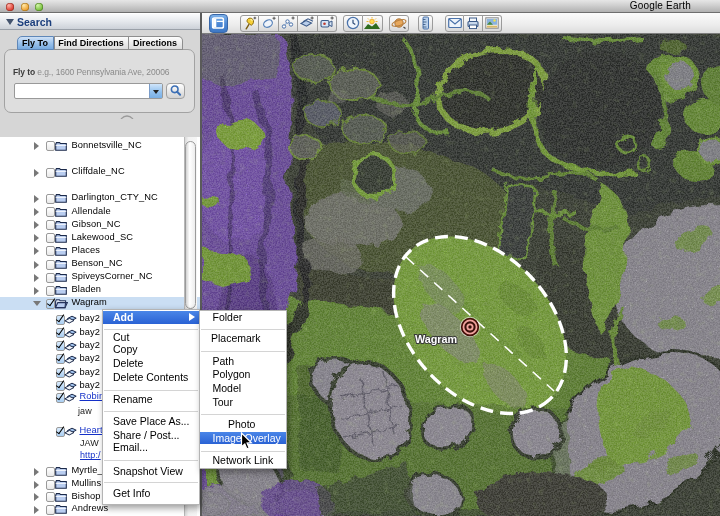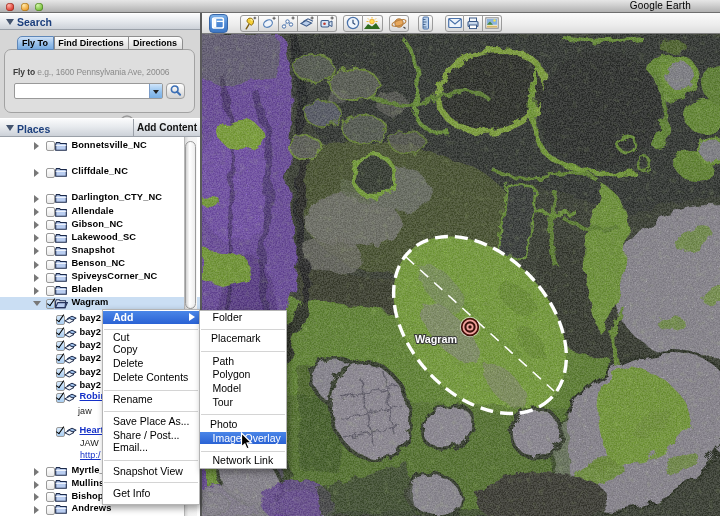--- a/index.html
+++ b/index.html
@@ -46,21 +46,21 @@
 #dropbtn:after{content:"";position:absolute;left:3.6px;top:5.5px;border-left:3px solid transparent;border-right:3px solid transparent;border-top:4px solid #222}
 #magbtn{position:absolute;left:166px;top:53px;width:19px;height:16px;background:linear-gradient(#ffffff,#e6e6e6 55%,#d2d2d2);border:1px solid #a0a0a0;border-radius:4px}
 #grip{position:absolute;left:119px;top:84px;width:16px;height:5px}
 #tree{position:absolute;left:0;top:124px;width:200px;height:379px;background:#fff;overflow:hidden}
 .row{position:absolute;left:0;width:200px;height:13px}
 .row .tri{position:absolute;left:34px;top:3px;width:0;height:0;border-top:4px solid transparent;border-bottom:4px solid transparent;border-left:5.5px solid #787878}
 .row .trid{position:absolute;left:33px;top:4.5px;width:0;height:0;border-left:4.5px solid transparent;border-right:4.5px solid transparent;border-top:5.5px solid #787878}
 .cb{position:absolute;left:46px;top:1.5px;width:9px;height:10px;background:linear-gradient(#fff,#e9e9e9);border:1px solid #9a9a9a;border-radius:2px}
 .cb.chk{background:linear-gradient(#d8eafc,#aacef2)}
 .cb.chk:after{content:"";position:absolute;left:1.8px;top:-3px;width:3.2px;height:8px;border-right:1.6px solid #000;border-bottom:1.6px solid #000;transform:rotate(35deg)}
-.lab{position:absolute;left:71.5px;top:.5px;font-size:9.3px;font-weight:bold;letter-spacing:.1px;color:#000;white-space:nowrap}
+.lab{position:absolute;left:71.5px;top:.5px;font-size:9.3px;font-weight:normal;letter-spacing:.1px;color:#000;white-space:nowrap}
 .lab.lk{color:#1430c8;text-decoration:underline}
 .row.sel{background:#cadef3}
 .menu{position:absolute;background:#fff;border:1px solid #b4b4b4;box-shadow:1.5px 3px 7px rgba(0,0,0,.4);z-index:30}
 .mi{position:absolute;left:0;width:100%;height:12.5px;line-height:12.5px;font-size:10.5px;color:#000;padding-left:10px;white-space:nowrap}
 .mi.hl{background:linear-gradient(#4a86e8,#2a62d4);color:#fff}
 .msep{position:absolute;left:1px;right:1px;height:1px;background:#d4d4d4}
 #menu1{left:102px;top:309px;width:98px;height:196px}
 #menu2{left:199px;top:310px;width:88px;height:159px}
 </style></head>
 <body>
@@ -370,25 +370,20 @@
 <div id="magbtn">
         <svg class="ticon" width="13" height="13" viewBox="0 0 13 13">
           <circle cx="5.2" cy="4.8" r="3.3" fill="none" stroke="#3c6fb5" stroke-width="1.6"></circle>
           <line x1="7.6" y1="7.3" x2="10.6" y2="10.3" stroke="#3c6fb5" stroke-width="2" stroke-linecap="round"></line>
         </svg>
       </div>
 <svg id="grip" viewBox="0 0 16 5">
         <path d="M2 5 Q8 -1 14 5" fill="none" stroke="#9a9a9a" stroke-width="1.2"></path>
       </svg>
 </div>
-<div class="hdr" id="places-hdr">
-      <span class="tri" style="top:6px"></span>
-      <span class="lbl" style="top:3.5px">Places</span>
-      <div id="addcontent">Add Content</div>
-    </div>
 <div id="tree">
 <div class="row" style="top:2.3px">
         <span class="tri"></span>
         <span class="cb" style="left:46px;top:2.0px"></span>
         <svg style="position:absolute;left:55px;top:2.5px" width="12" height="9" viewBox="0 0 12 9">
           <path d="M.7 2.2 L.7 8.2 L11.3 8.2 L11.3 1.5 L5.4 1.5 L4.5 .6 L1.4 .6 Z" fill="#b9cdf0" stroke="#1c2a4a" stroke-width="1.1"></path>
           <path d="M.7 3.4 L11.3 3.4" stroke="#ffffff" stroke-width="1" opacity="0.85"></path>
         </svg>
         <span class="lab">Bonnetsville_NC</span>
       </div>
@@ -437,21 +432,21 @@
         </svg>
         <span class="lab">Lakewood_SC</span>
       </div>
 <div class="row" style="top:107.4px">
         <span class="tri"></span>
         <span class="cb" style="left:46px;top:2.0px"></span>
         <svg style="position:absolute;left:55px;top:2.5px" width="12" height="9" viewBox="0 0 12 9">
           <path d="M.7 2.2 L.7 8.2 L11.3 8.2 L11.3 1.5 L5.4 1.5 L4.5 .6 L1.4 .6 Z" fill="#b9cdf0" stroke="#1c2a4a" stroke-width="1.1"></path>
           <path d="M.7 3.4 L11.3 3.4" stroke="#ffffff" stroke-width="1" opacity="0.85"></path>
         </svg>
-        <span class="lab">Snapshot</span>
+        <span class="lab">Places</span>
       </div>
 <div class="row" style="top:120.5px">
         <span class="tri"></span>
         <span class="cb" style="left:46px;top:2.0px"></span>
         <svg style="position:absolute;left:55px;top:2.5px" width="12" height="9" viewBox="0 0 12 9">
           <path d="M.7 2.2 L.7 8.2 L11.3 8.2 L11.3 1.5 L5.4 1.5 L4.5 .6 L1.4 .6 Z" fill="#b9cdf0" stroke="#1c2a4a" stroke-width="1.1"></path>
           <path d="M.7 3.4 L11.3 3.4" stroke="#ffffff" stroke-width="1" opacity="0.85"></path>
         </svg>
         <span class="lab">Benson_NC</span>
       </div>
@@ -613,21 +608,21 @@
 <div class="msep" style="top:149.9px"></div>
 <div class="msep" style="top:171.8px"></div>
 </div>
 <div class="menu" id="menu2">
 <div class="mi " style="top:-0.5px;padding-left:12.5px">Folder</div>
 <div class="mi " style="top:21.3px;padding-left:11px">Placemark</div>
 <div class="mi " style="top:43.5px;padding-left:12.5px">Path</div>
 <div class="mi " style="top:57.3px;padding-left:12.5px">Polygon</div>
 <div class="mi " style="top:71.1px;padding-left:12.5px">Model</div>
 <div class="mi " style="top:84.5px;padding-left:12.5px">Tour</div>
-<div class="mi " style="top:106.6px;padding-left:10px">Photo</div>
+<div class="mi " style="top:106.6px;padding-left:28px">Photo</div>
 <div class="mi hl" style="top:120.9px;padding-left:12.5px">Image Overlay</div>
 <div class="mi " style="top:142.6px;padding-left:12.5px">Network Link</div>
 <div class="msep" style="top:17.6px"></div>
 <div class="msep" style="top:39.6px"></div>
 <div class="msep" style="top:102.8px"></div>
 <div class="msep" style="top:140.3px"></div>
 </div>
 <svg style="position:absolute;left:240px;top:431.5px;z-index:40" width="13" height="19" viewBox="0 0 13 19">
 <path d="M1.5 1 L1.5 14.8 L4.8 12 L6.9 16.9 L9.2 15.9 L7.1 11.1 L11.4 10.7 Z" fill="#000" stroke="#fff" stroke-width="1.2"></path>
   </svg>

